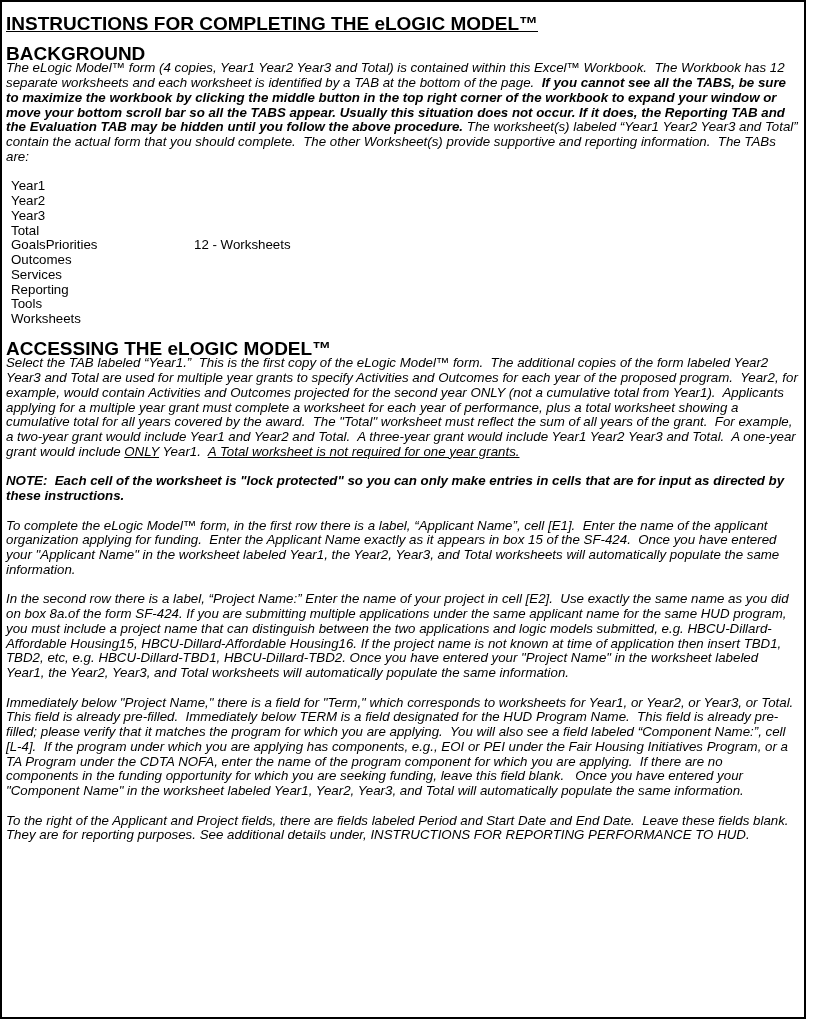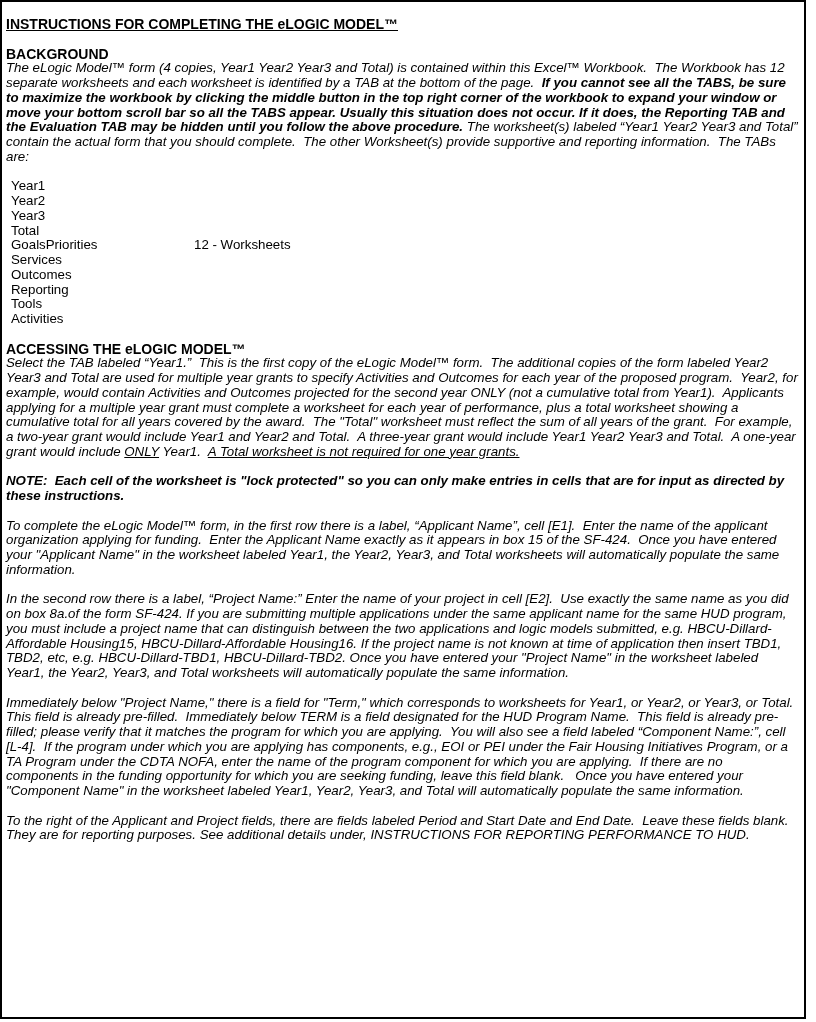--- a/index.html
+++ b/index.html
@@ -19,21 +19,21 @@
     left: 0;
     box-sizing: border-box;
     width: 806px;
     height: 1019px;
     border: 2px solid #000000;
     background: #ffffff;
     padding: 15px 6px 0 4px;
     overflow: hidden;
   }
   h1, h2 {
-    font-size: 14px;
+    font-size: 19px;
     line-height: 14.75px;
     font-weight: bold;
     margin: 0;
   }
   h1 { text-decoration: underline; }
   p {
     margin: 0;
     white-space: pre-wrap;
     font-style: italic;
   }
@@ -61,25 +61,25 @@
   <h2>BACKGROUND</h2>
   <p><span>The eLogic Model™ form (4 copies, Year1 Year2 Year3 and Total) is contained within this Excel™ Workbook.  The Workbook has 12 separate worksheets and each worksheet is identified by a TAB at the bottom of the page.  </span><span class="b">If you cannot see all the TABS, be sure to maximize the workbook by clicking the middle button in the top right corner of the workbook to expand your window or move your bottom scroll bar so all the TABS appear. Usually this situation does not occur. If it does, the Reporting TAB and the Evaluation TAB may be hidden until you follow the above procedure.</span><span> The worksheet(s) labeled “Year1 Year2 Year3 and Total” contain the actual form that you should complete.  The other Worksheet(s) provide supportive and reporting information.  The TABs are:</span></p>
   <div class="blank"></div>
 
   <div>
     <div class="tabrow">Year1</div>
     <div class="tabrow">Year2</div>
     <div class="tabrow">Year3</div>
     <div class="tabrow">Total</div>
     <div class="tabrow"><span>GoalsPriorities</span><span class="wnote">12 - Worksheets</span></div>
+    <div class="tabrow">Outcomes</div>
     <div class="tabrow">Services</div>
-    <div class="tabrow">Outcomes</div>
     <div class="tabrow">Reporting</div>
     <div class="tabrow">Tools</div>
-    <div class="tabrow">Activities</div>
+    <div class="tabrow">Worksheets</div>
   </div>
   <div class="blank"></div>
 
   <h2>ACCESSING THE eLOGIC MODEL™</h2>
   <p><span>Select the TAB labeled “Year1.”  This is the first copy of the eLogic Model™ form.  The additional copies of the form labeled Year2 Year3 and Total are used for multiple year grants to specify Activities and Outcomes for each year of the proposed program.  Year2, for example, would contain Activities and Outcomes projected for the second year ONLY (not a cumulative total from Year1).  Applicants applying for a multiple year grant must complete a worksheet for each year of performance, plus a total worksheet showing a cumulative total for all years covered by the award.  The "Total" worksheet must reflect the sum of all years of the grant.  For example, a two-year grant would include Year1 and Year2 and Total.  A three-year grant would include Year1 Year2 Year3 and Total.  A one-year grant would include </span><span class="u">ONLY</span><span> Year1.  </span><span class="u">A Total worksheet is not required for one year grants.</span></p>
   <div class="blank"></div>
 
   <p class="b">NOTE:  Each cell of the worksheet is "lock protected" so you can only make entries in cells that are for input as directed by these instructions.</p>
   <div class="blank"></div>
 

